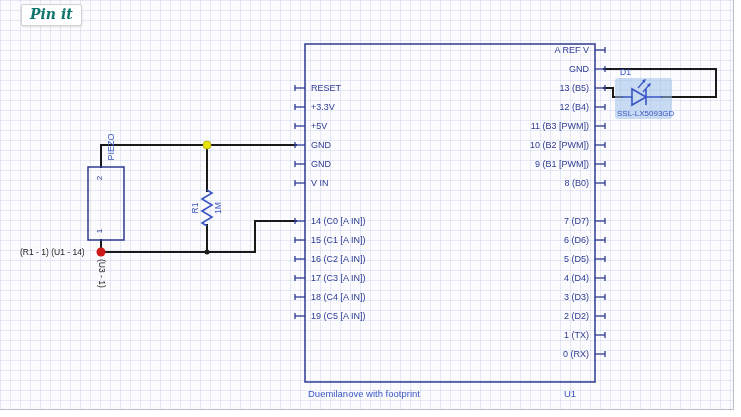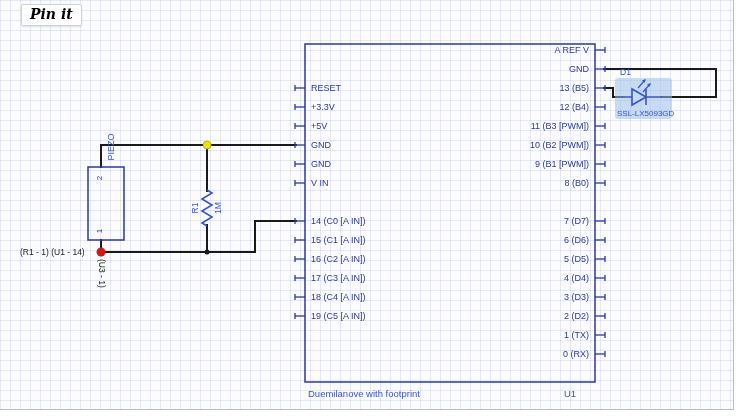--- a/index.html
+++ b/index.html
@@ -15,21 +15,21 @@
   text{font-family:"Liberation Sans",sans-serif;}
   .pin{stroke:#2c3a92;stroke-width:1.3;fill:none;}
   .pinlabel{fill:#2c3a92;font-size:9px;}
   .complabel{fill:#3a55c4;font-size:9px;}
   .outline{stroke:#2c3a92;stroke-width:1.5;fill:none;}
   .wire{stroke:#1a1a1a;stroke-width:2;fill:none;stroke-linecap:square;}
   .sym{stroke:#3a55c4;stroke-width:1.6;fill:none;}
   .netlabel{fill:#222;font-size:8.5px;}
   .pinit{position:absolute;left:21px;top:4px;background:#fff;border:1px solid #d2d2d2;
          border-radius:2px;padding:1px 8px 3px 8px;
-         font:italic bold 14px "DejaVu Serif",serif;color:#000000;cursor:pointer;
+         font:italic bold 14px "DejaVu Serif",serif;color:#0f766e;cursor:pointer;
          box-shadow:0 1px 2px rgba(0,0,0,.12);}
 </style>
 </head>
 <body>
 
 <div class="canvas">
   <svg width="734" height="410" viewBox="0 0 734 410">
 
     <g>
       <path class="wire" d="M101 167 L101 145 L296 145"></path>

